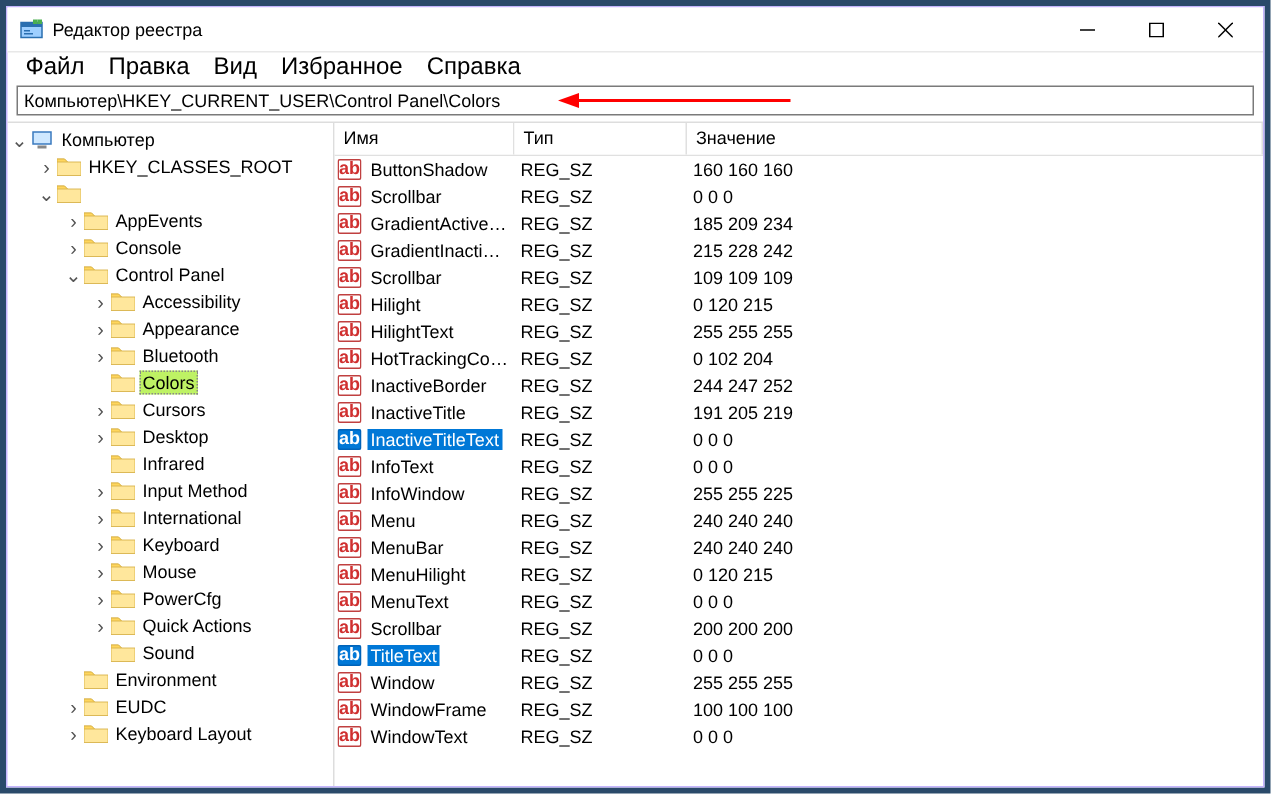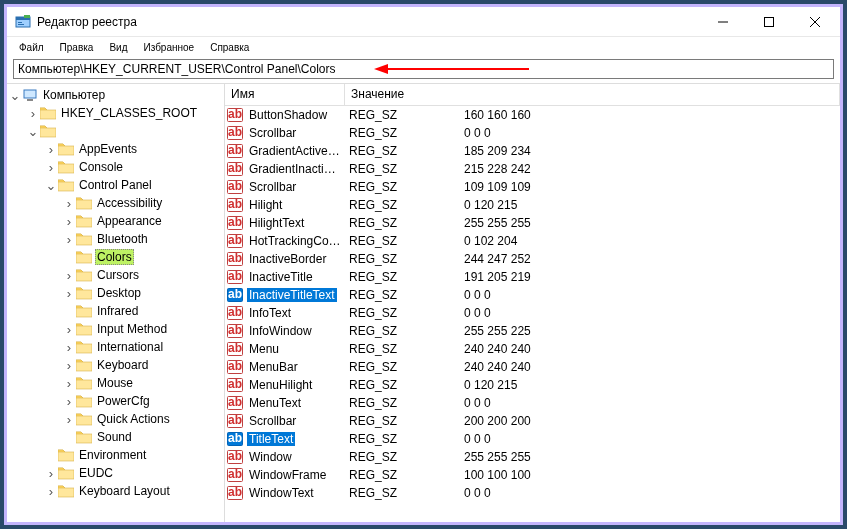--- a/index.html
+++ b/index.html
@@ -1,23 +1,23 @@
 <!DOCTYPE html>
 <html><head>
 <meta charset="utf-8">
 <style>
 * { box-sizing: border-box; margin: 0; padding: 0; font-family: "Segoe UI", Tahoma, sans-serif; font-size: 12px; }
 body { background: #2a4a6a; padding: 4px; user-select: none; }
-.window { width: 839px; height: 521px; background: #fff; border: 3px solid #c4b5fd; display: flex; flex-direction: column; }
+.window { width: 839px; height: 521px; background: #fff; border: 1px solid #c4b5fd; display: flex; flex-direction: column; }
 .titlebar { height: 30px; background: #fff; display: flex; align-items: center; padding: 0 2px 0 8px; border-bottom: 1px solid #e8e8e8; }
 .titlebar .ticon { width: 16px; height: 16px; margin-right: 6px; }
 .titlebar .title { flex: 1; font-size: 12px; color: #000; }
 .winbtn { width: 46px; height: 29px; display: flex; align-items: center; justify-content: center; color: #000; }
 .menubar { height: 20px; display: flex; align-items: center; padding: 0 4px; }
-.menubar span { padding: 2px 8px; font-size: 10px; }
+.menubar span { padding: 2px 8px; font-size: 16px; }
 .addrbar { height: 20px; margin: 2px 6px 4px 6px; border: 1px solid #7a7a7a; display: flex; align-items: center; padding: 0 4px; position: relative; }
 .addrbar .addr { font-size: 12px; color: #000; }
 .arrow { position: absolute; left: 360px; top: 2px; }
 .content { flex: 1; display: flex; border-top: 1px solid #ddd; overflow: hidden; }
 .tree { width: 218px; border-right: 1px solid #ddd; overflow: auto; padding: 2px 0 2px 2px; }
 .tree .node { display: flex; align-items: center; height: 18px; white-space: nowrap; }
 .tree .expander { width: 12px; text-align: center; color: #666; font-size: 10px; cursor: pointer; }
 .tree .ticon2 { width: 16px; height: 14px; margin: 0 3px 0 1px; flex-shrink: 0; }
 .tree .label { font-size: 12px; padding: 0 2px; }
 .tree .label.selected { background: #bef264; border: 1px dotted #888; padding: 0 1px; }
@@ -270,20 +270,21 @@
               <path d="M0 2 L5 2 L7 4 L0 4 Z" fill="#ffd65c" stroke="#d8b24a" stroke-width="0.6"></path>
             </svg>
             <span class="label">Keyboard Layout</span>
           </div>
         </div>
     </div>
 
     <div class="list">
       <div class="list-header">
         <div class="col col-name">Имя</div>
+        <div class="col col-type">Тип</div>
         <div class="col col-value">Значение</div>
       </div>
       <div class="list-body" id="list-body">
           <div class="row">
             <div class="c1">
               <svg class="ab-icon" viewBox="0 0 16 14">
                 <rect x="0.5" y="0.5" width="15" height="13" rx="1" fill="#fff" stroke="#c04040"></rect>
                 <text x="8" y="10" text-anchor="middle" font-size="8" font-weight="bold" fill="#d03030" font-family="Arial">ab</text>
               </svg>
               <span class="name">ButtonShadow</span>

